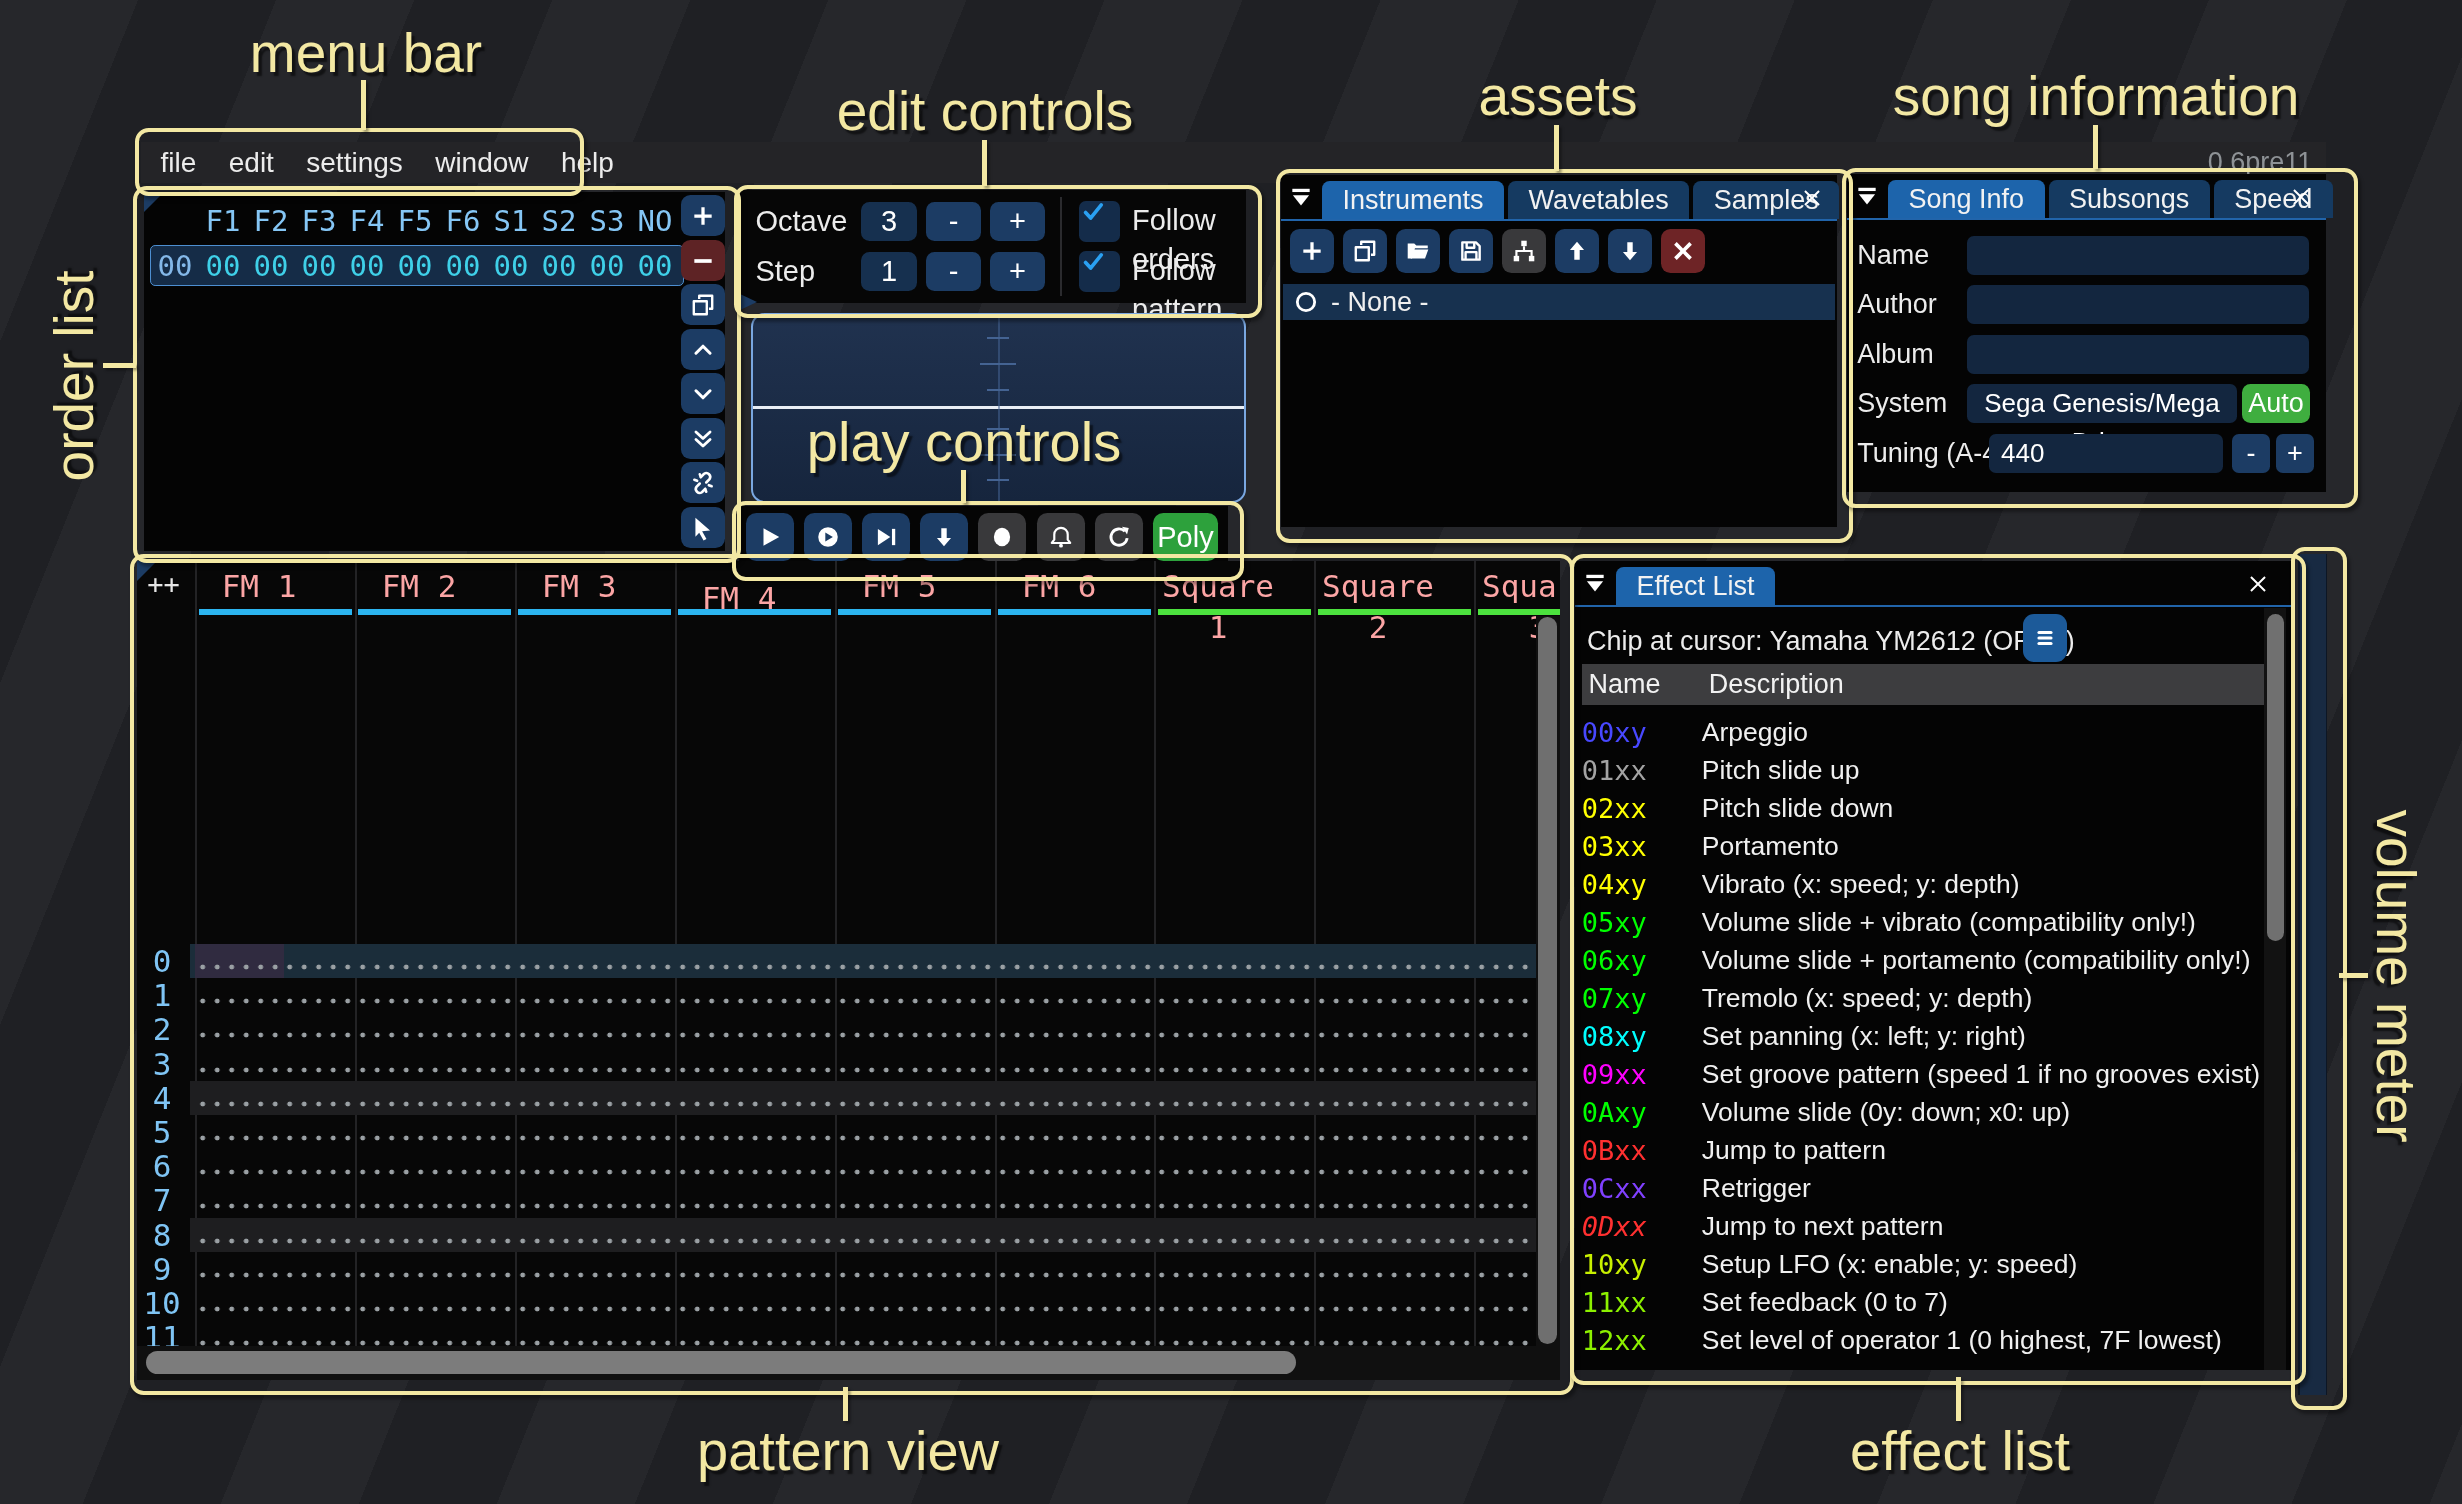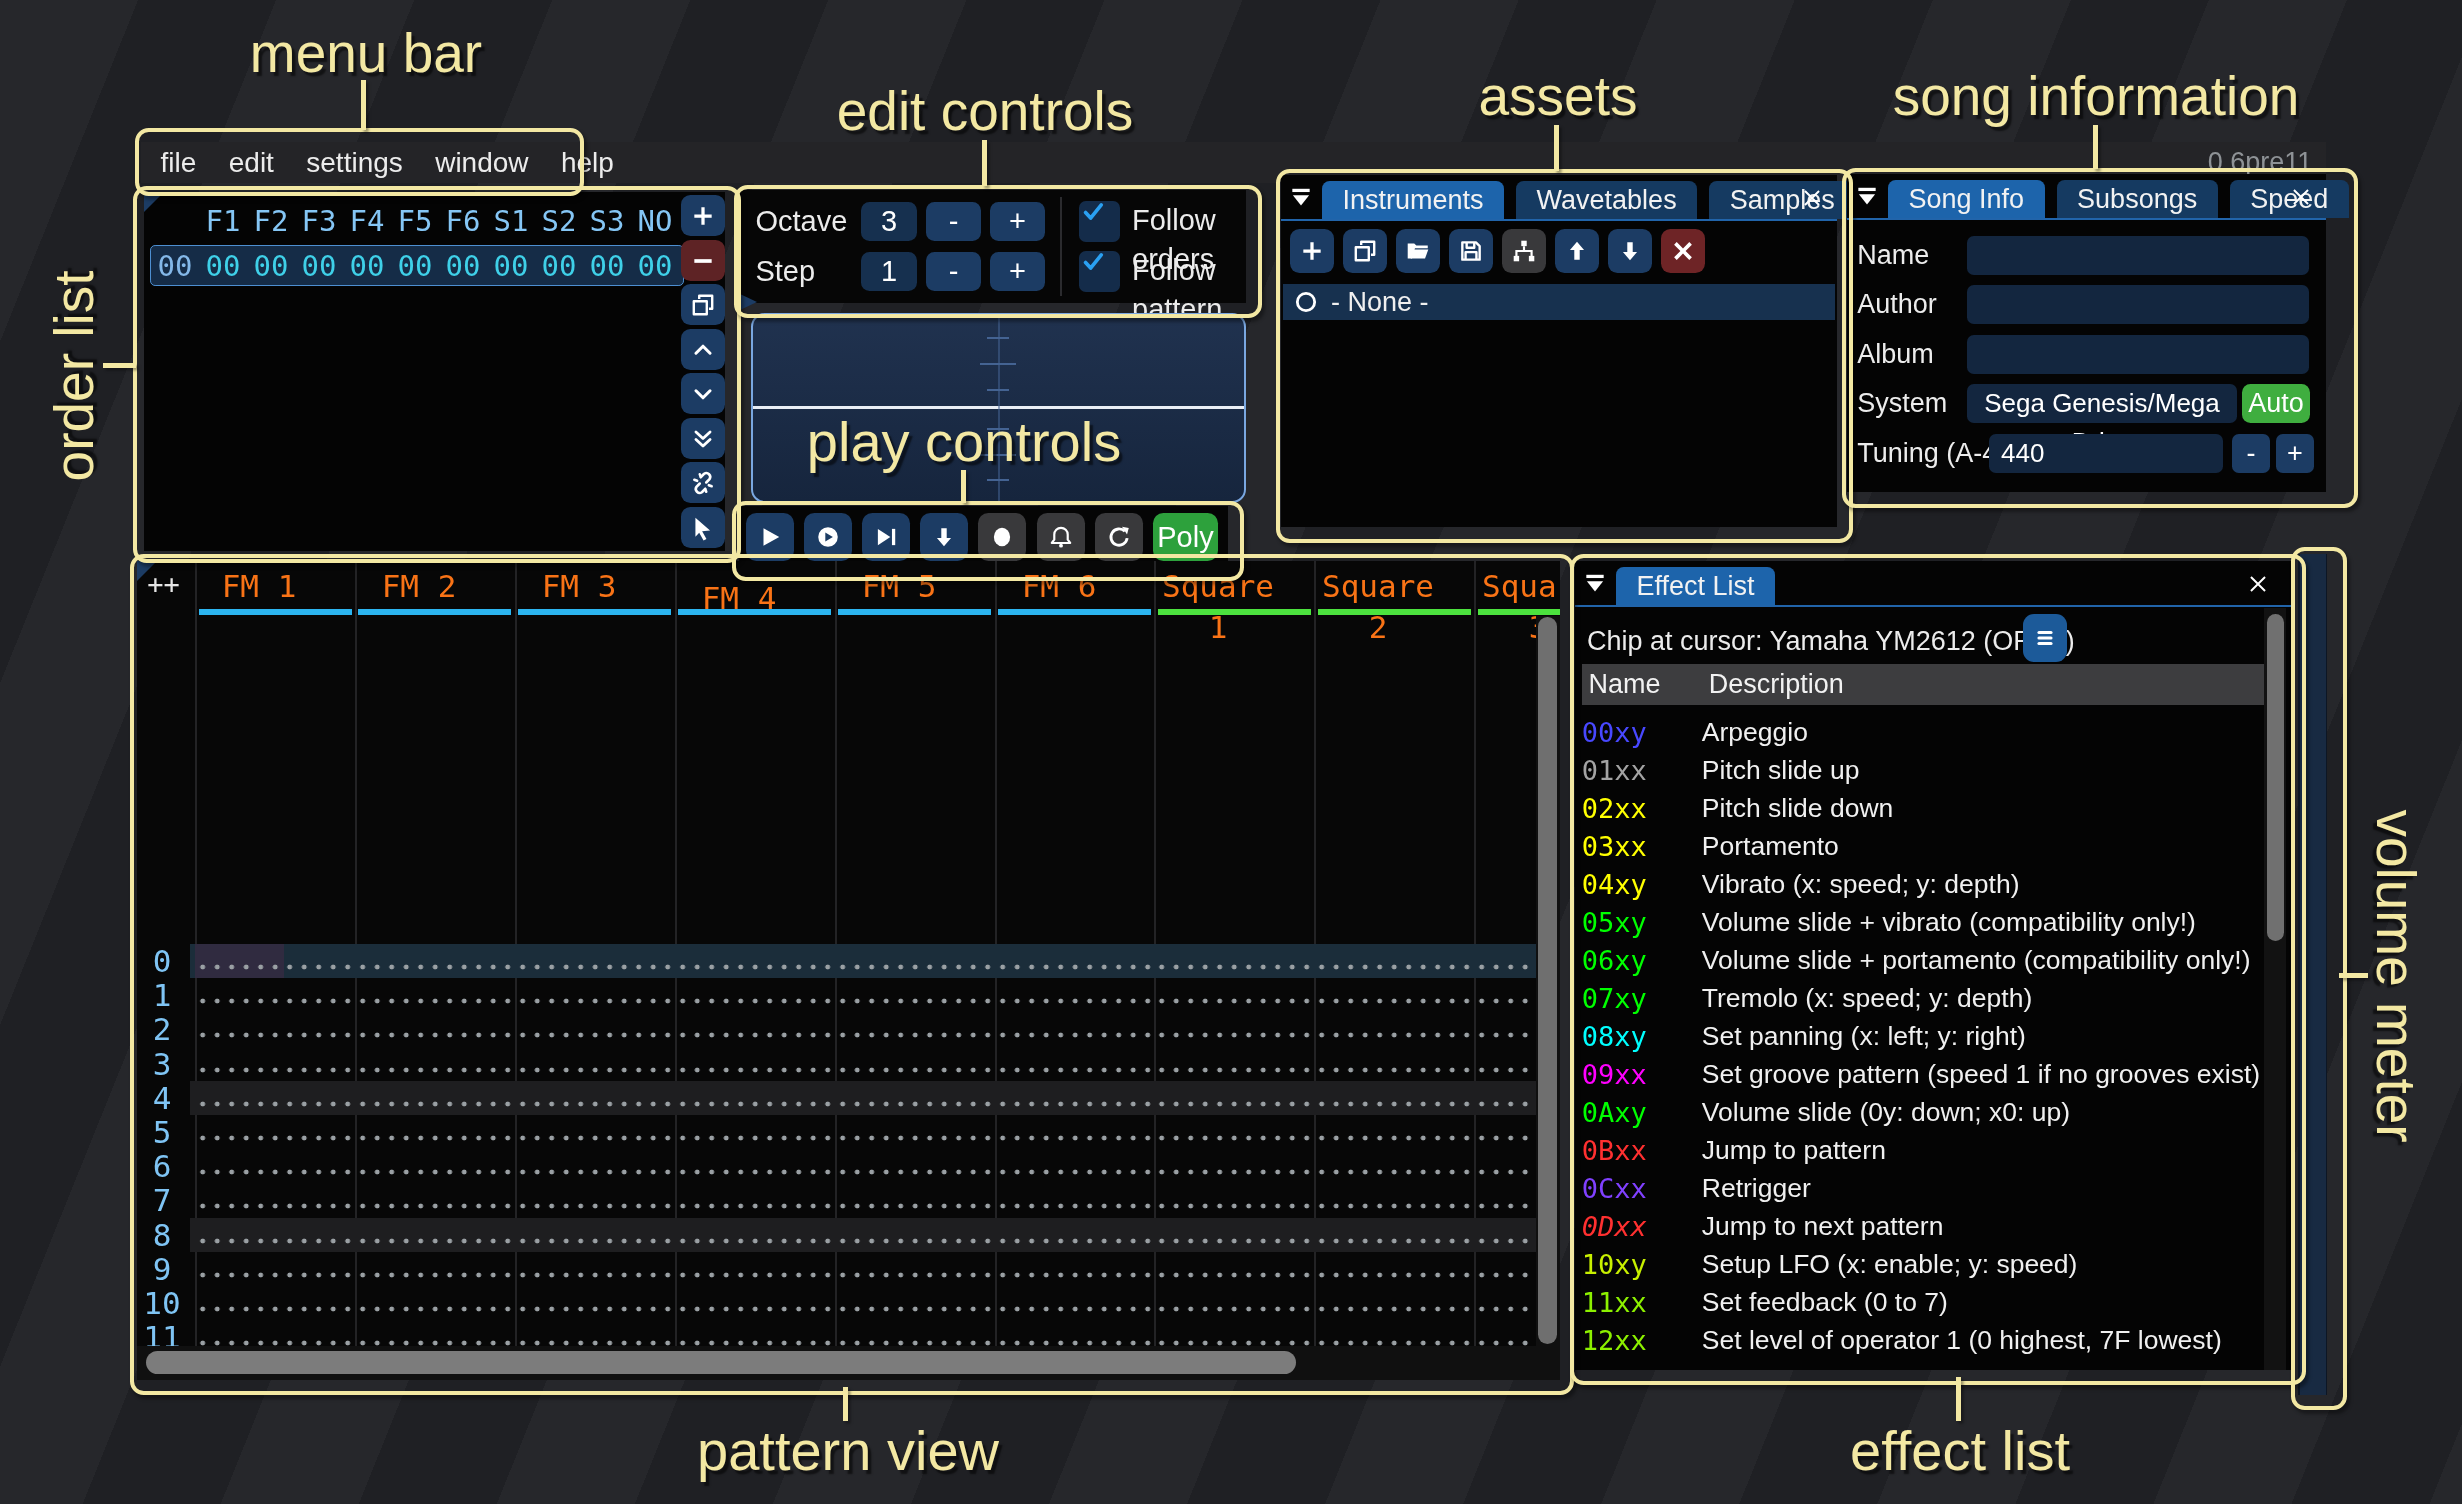--- a/index.html
+++ b/index.html
@@ -34,41 +34,41 @@
   .ec-check svg{width:44px;height:44px;margin:-3.4px 0 0 1.7px}
   #edit-divider{position:absolute;left:320px;top:6.8px;width:1.7px;height:99px;background:#2b2b2e}
   
   #scope{left:751px;top:313px;width:491px;height:186px;border:2.6px solid #7aa7e0;border-radius:13.7px;background:linear-gradient(180deg,#20324f,#16253d);overflow:hidden}
   #scope-mid{position:absolute;left:0;right:0;top:91px;height:2.6px;background:#e9eef5}
   .scope-tick{position:absolute;background:#446392}
   #play-win{left:739px;top:506px;width:489px;height:62px;background:#050505}
   .play-btn{top:6.8px;width:48px;height:48px;border-radius:10.3px}
   #poly-btn{position:absolute;left:414px;top:6.8px;width:65px;height:48px;border-radius:10.3px;background:#2da13c;color:#fff;font-size:29px;text-align:center;line-height:48px}
   
-  .tabbar{position:absolute;left:0;right:0;top:0;height:44px;border-bottom:2.6px solid #2164aa;display:flex;align-items:flex-end;gap:12px;padding-left:41px}
+  .tabbar{position:absolute;left:0;right:0;top:0;height:44px;border-bottom:2.6px solid #2164aa;display:flex;align-items:flex-end;gap:4px;padding-left:41px}
   .tab{height:38px;display:flex;align-items:center;padding:0 20.5px;background:#153a61;color:#f2f2f2;border-radius:7.7px 7.7px 0 0;font-size:27px;white-space:nowrap}
   .tab.active{background:#1d64ab}
   .collapse-ic{position:absolute;left:6.8px;top:10.3px;width:26px;height:26px;color:#fff}
   .collapse-ic svg{width:26px;height:26px}
   .close-ic{position:absolute;top:10.3px;width:26px;height:26px;color:#fff}
   .close-ic svg{width:26px;height:26px}
   
   #assets-win{left:1281px;top:175px;width:556px;height:352px}
   #assets-none{position:absolute;left:1.7px;top:109px;width:552px;height:36px;background:#17314f;display:flex;align-items:center}
   #assets-none .circ{width:22px;height:22px;margin:0 12px 0 10.3px;color:#fff}
   #assets-none .circ svg{width:22px;height:22px}
   #assets-none .txt{color:#efefef;font-size:27px}
   
   #song-win{left:1847px;top:174px;width:479px;height:318px}
   .sf-label{position:absolute;left:10.3px;color:#ececec;font-size:27px;line-height:39px}
   .sf-input{position:absolute;left:120px;width:342px;height:39px;background:#13263f;border-radius:6.8px;color:#fff;font-size:26px;line-height:39px;padding-left:12px;box-sizing:border-box}
   
   #pattern-win{left:137px;top:561px;width:1423px;height:819px;background:#070707;overflow:hidden}
   #pattern-corner{position:absolute;left:10.3px;top:6.8px;color:#e6e6e6;font-size:27px}
-  .ch-head{position:absolute;top:5.1px;height:41px;width:128px;text-align:center;color:#f97316;font-size:31px;line-height:41px}
+  .ch-head{position:absolute;top:5.1px;height:41px;width:128px;text-align:center;color:#fca5a5;font-size:31px;line-height:41px}
   .ch-under{position:absolute;top:48px;height:6px;width:153px}
   .ch-sep{position:absolute;top:0;width:1.7px;height:785px;background:#232325}
   .row-label{position:absolute;left:0;width:50px;text-align:center;color:#7fc4f4;font-size:31px;height:34px;line-height:34px}
   .row-band{position:absolute;left:53px;width:1349px;height:34px}
   .dotcell{position:absolute;width:160px;height:34px;background-image:radial-gradient(circle at 7.7px 23px,#9aa0a4 0 2.2px,rgba(0,0,0,0) 2.7px);background-size:14.5px 34px;background-repeat:repeat-x}
   #pat-cursor{position:absolute;left:58px;width:89px;height:34px;background:#302b40}
   #pat-hscroll-track{position:absolute;left:0;right:0;top:785px;height:34px;background:#101010}
   #pat-hscroll{position:absolute;left:8.5px;top:790px;width:1150px;height:23px;background:#7c7c7c;border-radius:12px}
   #pat-vscroll-track{position:absolute;left:1399px;top:55px;width:24px;height:730px;background:#101010}
   #pat-vscroll{position:absolute;left:1401px;top:56px;width:19px;height:727px;background:#6f6f6f;border-radius:9.4px}

